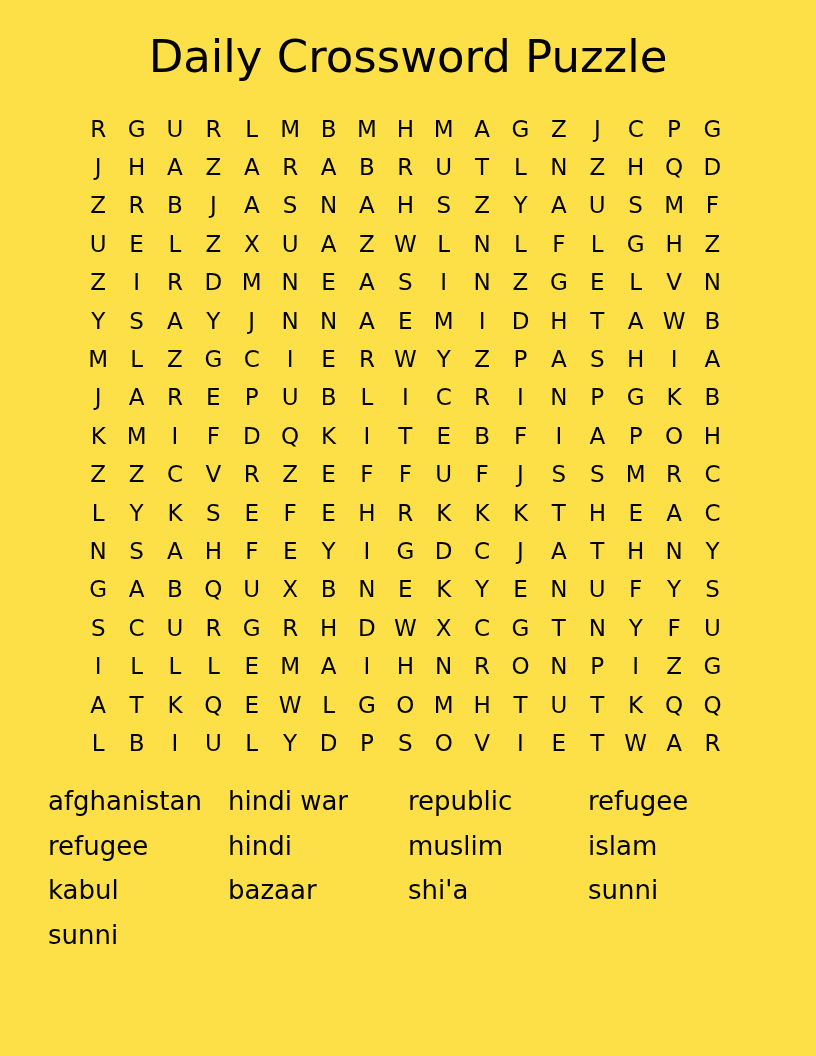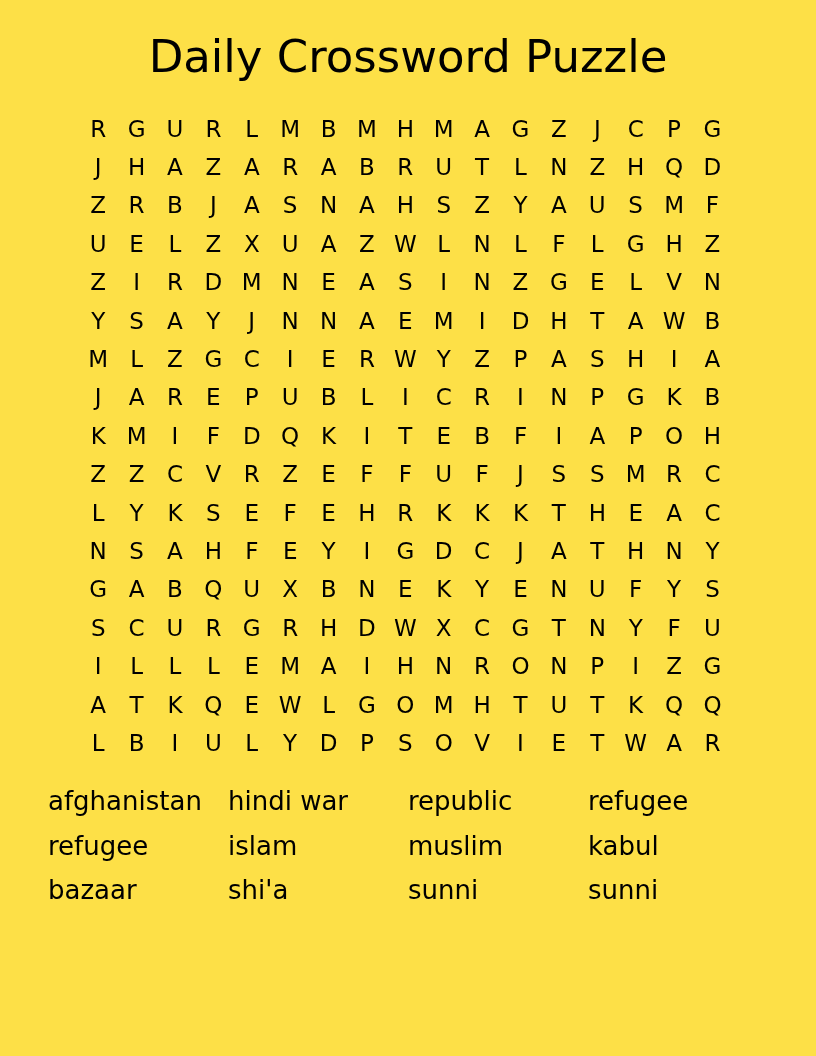--- a/index.html
+++ b/index.html
@@ -356,21 +356,22 @@
       <span class="cell">A</span>
       <span class="cell">R</span>
     </div>
 
   <div class="word-list" id="word-list">
       <span class="word">afghanistan</span>
       <span class="word">hindi war</span>
       <span class="word">republic</span>
       <span class="word">refugee</span>
       <span class="word">refugee</span>
+      <span class="word">hindi</span>
+      <span class="word">muslim</span>
       <span class="word">islam</span>
-      <span class="word">muslim</span>
       <span class="word">kabul</span>
       <span class="word">bazaar</span>
       <span class="word">shi'a</span>
       <span class="word">sunni</span>
       <span class="word">sunni</span>
     </div>
 </div>
 
 </body></html>

